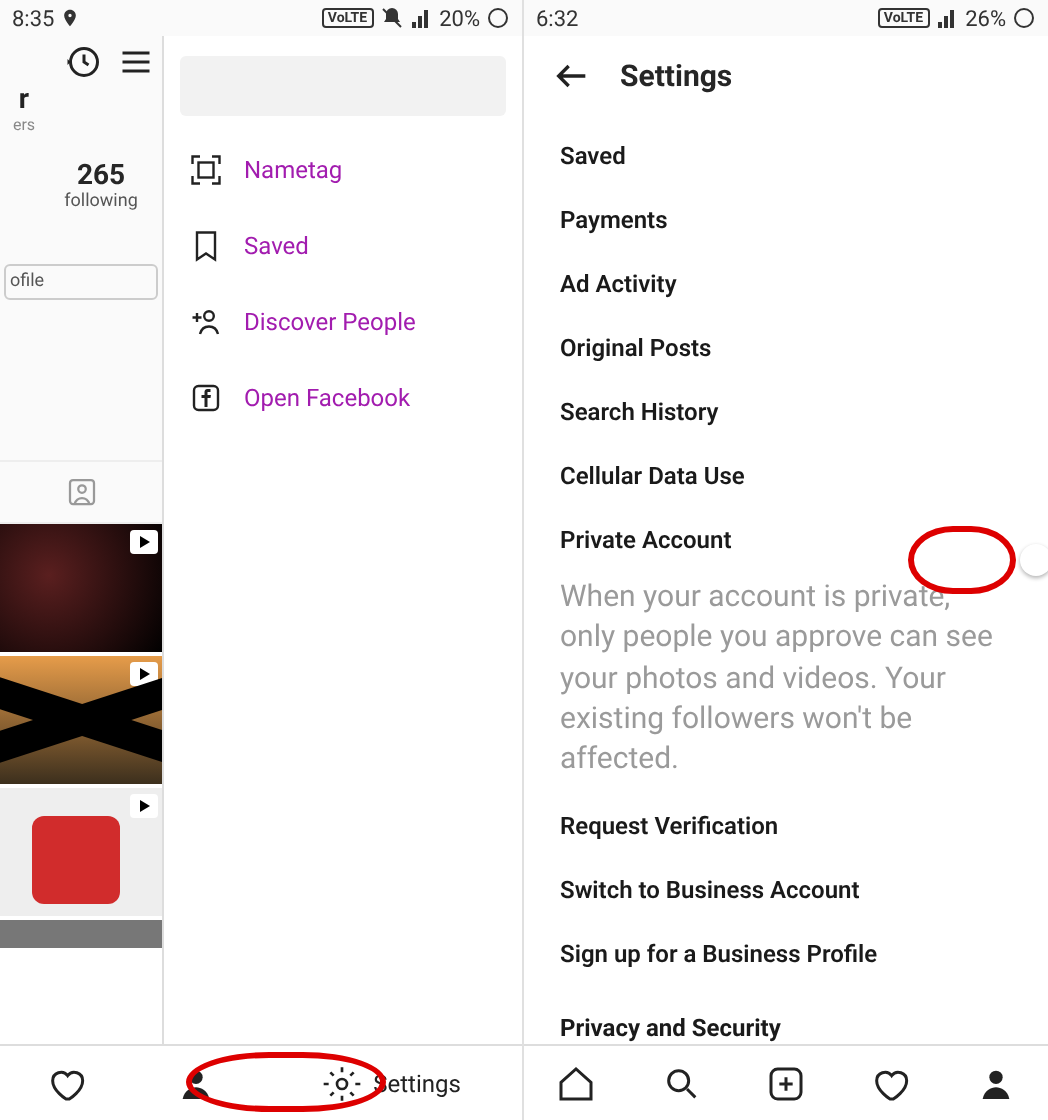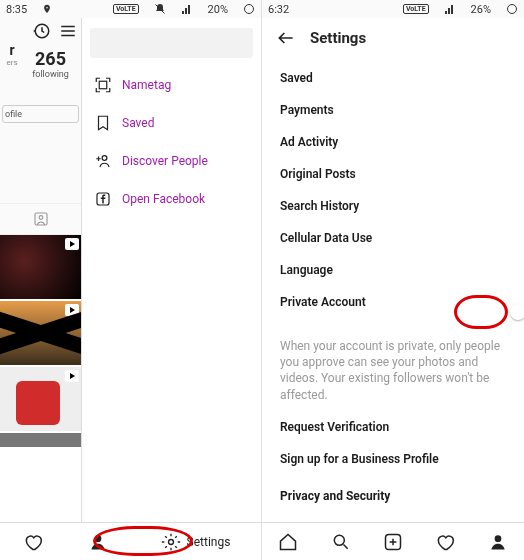--- a/index.html
+++ b/index.html
@@ -28,21 +28,21 @@
     align-items: center;
     justify-content: space-between;
     padding: 0 6px;
     font-size: 11px;
     color: #333;
     background: #fafafa;
   }
   .status-left, .status-right {
     display: flex;
     align-items: center;
-    gap: 15px;
+    gap: 3px;
   }
   .status-right svg { width: 12px; height: 12px; }
   .volte {
     border: 1px solid #333;
     font-size: 7px;
     padding: 0 2px;
     border-radius: 2px;
     font-weight: bold;
   }
 
@@ -64,21 +64,21 @@
   .profile-top {
     padding: 4px 4px 2px 2px;
     display: flex;
     justify-content: flex-end;
     gap: 8px;
   }
   .profile-stats {
     text-align: center;
     padding: 6px 0;
   }
-  .profile-stats .count { font-weight: 700; font-size: 18px; }
+  .profile-stats .count { font-weight: 700; font-size: 14px; margin-top: 32px; }
   .profile-stats .lbl { font-size: 9px; color: #555; }
   .mini-label { font-size: 8px; color: #888; padding-left: 2px;}
   .edit-profile {
     margin: 20px 2px;
     border: 1px solid #ccc;
     border-radius: 3px;
     font-size: 9px;
     padding: 3px 2px;
     text-align: left;
     color: #555;
@@ -207,26 +207,25 @@
     display: flex;
     align-items: center;
     justify-content: space-between;
     padding: 9px 8px 9px 0;
     font-size: 12px;
     font-weight: 600;
     color: #1a1a1a;
   }
   .row.section { font-weight: 700; padding-top: 14px;}
   .desc {
-    font-size: 12px;
+    font-size: 15px;
     color: #9a9a9a;
     padding: 2px 18px 8px 0;
     line-height: 1.35;
     font-weight: 400;
-    margin-top: 18px;
   }
   .toggle {
     width: 38px; height: 20px;
     background: #d8d8d8;
     border-radius: 12px;
     position: relative;
   }
   .toggle::after {
     content:"";
     position:absolute;
@@ -408,34 +407,34 @@
     <div class="row">
         <span>Original Posts</span>
       </div>
     <div class="row">
         <span>Search History</span>
       </div>
     <div class="row">
         <span>Cellular Data Use</span>
       </div>
     <div class="row">
-        <span>Language</span>
-      </div>
-    <div class="row">
       <span>Private Account</span>
       <span class="toggle-wrap">
         <span class="toggle"></span>
         <span class="red-oval toggle-mark"></span>
       </span>
     </div>
     <div class="desc">When your account is private, only people you approve can see your photos and videos. Your existing followers won't be affected.</div>
     <div class="row">
         <span>Request Verification</span>
       </div>
     <div class="row">
+        <span>Switch to Business Account</span>
+      </div>
+    <div class="row">
         <span>Sign up for a Business Profile</span>
       </div>
     <div class="row section">
         <span>Privacy and Security</span>
       </div>
 
   </div>
 
   <div class="bottom-nav">
     <svg viewBox="0 0 24 24">

